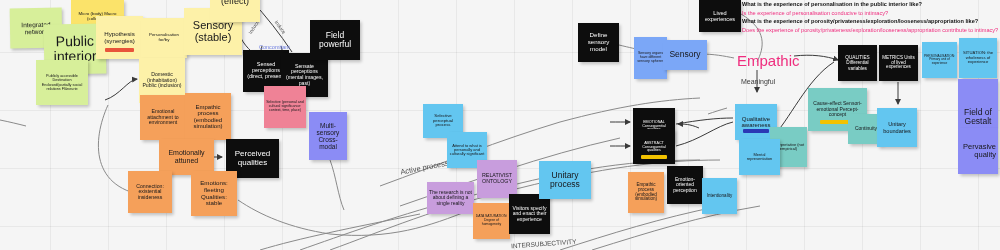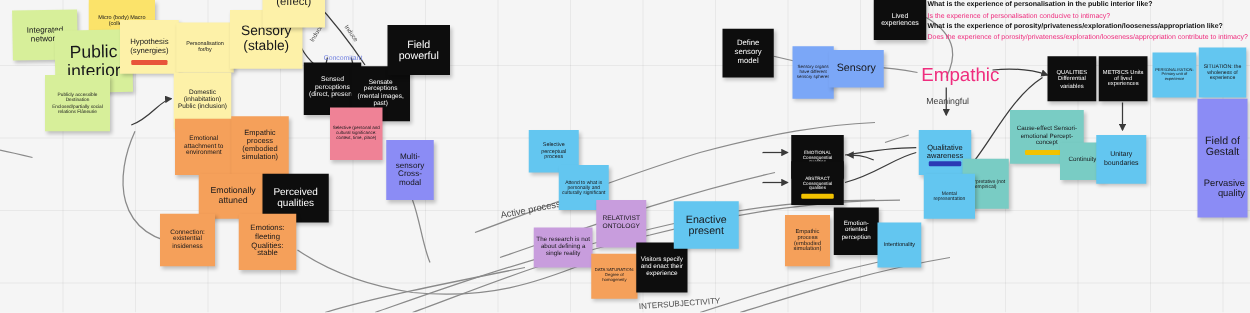--- a/index.html
+++ b/index.html
@@ -146,21 +146,21 @@
       </div>
       <div class="n" style="left: 140px; top: 95px; width: 46px; height: 45px; background: rgb(245, 160, 90); color: rgb(23, 23, 26); font-size: 5.2px;">
         <span>Emotional attachment to environment</span>
       </div>
       <div class="n" style="left: 185px; top: 93px; width: 46px; height: 47px; background: rgb(245, 160, 90); color: rgb(23, 23, 26); font-size: 6px;">
         <span>Empathic process (embodied simulation)</span>
       </div>
       <div class="n" style="left: 159px; top: 139px; width: 55px; height: 36px; background: rgb(245, 160, 90); color: rgb(23, 23, 26); font-size: 7px;">
         <span>Emotionally attuned</span>
       </div>
-      <div class="n" style="left: 210px; top: 139px; width: 53px; height: 39px; background: rgb(13, 13, 13); color: rgb(255, 255, 255); font-size: 8px;">
+      <div class="n" style="left: 226px; top: 139px; width: 53px; height: 39px; background: rgb(13, 13, 13); color: rgb(255, 255, 255); font-size: 8px;">
         <span>Perceived qualities</span>
       </div>
       <div class="n" style="left: 128px; top: 171px; width: 44px; height: 42px; background: rgb(245, 160, 90); color: rgb(23, 23, 26); font-size: 5.2px;">
         <span>Connection: existential insideness</span>
       </div>
       <div class="n" style="left: 191px; top: 171px; width: 46px; height: 45px; background: rgb(245, 160, 90); color: rgb(23, 23, 26); font-size: 6.2px;">
         <span>Emotions: fleeting Qualities: stable</span>
       </div>
       <div class="n" style="left: 423px; top: 104px; width: 40px; height: 34px; background: rgb(99, 198, 240); color: rgb(23, 23, 26); font-size: 4.3px;">
         <span>Selective perceptual process</span>
@@ -174,21 +174,21 @@
       <div class="n" style="left: 427px; top: 182px; width: 47px; height: 32px; background: rgb(200, 157, 221); color: rgb(23, 23, 26); font-size: 5px;">
         <span>The research is not about defining a single reality</span>
       </div>
       <div class="n" style="left: 473px; top: 203px; width: 37px; height: 36px; background: rgb(245, 160, 90); color: rgb(23, 23, 26); font-size: 3.4px;">
         <span>DATA SATURATION: Degree of homogeneity</span>
       </div>
       <div class="n" style="left: 509px; top: 194px; width: 41px; height: 40px; background: rgb(13, 13, 13); color: rgb(255, 255, 255); font-size: 5.1px;">
         <span>Visitors specify and enact their experience</span>
       </div>
       <div class="n" style="left: 539px; top: 161px; width: 52px; height: 38px; background: rgb(99, 198, 240); color: rgb(23, 23, 26); font-size: 8.5px;">
-        <span>Enactive present</span>
+        <span>Unitary process</span>
       </div>
       <div class="n" style="left: 578px; top: 23px; width: 41px; height: 39px; background: rgb(13, 13, 13); color: rgb(255, 255, 255); font-size: 6.2px;">
         <span>Define sensory model</span>
       </div>
       <div class="n" style="left: 634px; top: 37px; width: 33px; height: 42px; background: rgb(123, 167, 247); color: rgb(23, 23, 26); font-size: 3.6px;">
         <span>Sensory organs have different sensory spheres</span>
       </div>
       <div class="n" style="left: 663px; top: 40px; width: 44px; height: 30px; background: rgb(123, 167, 247); color: rgb(23, 23, 26); font-size: 8.5px;">
         <span>Sensory</span>
       </div>

